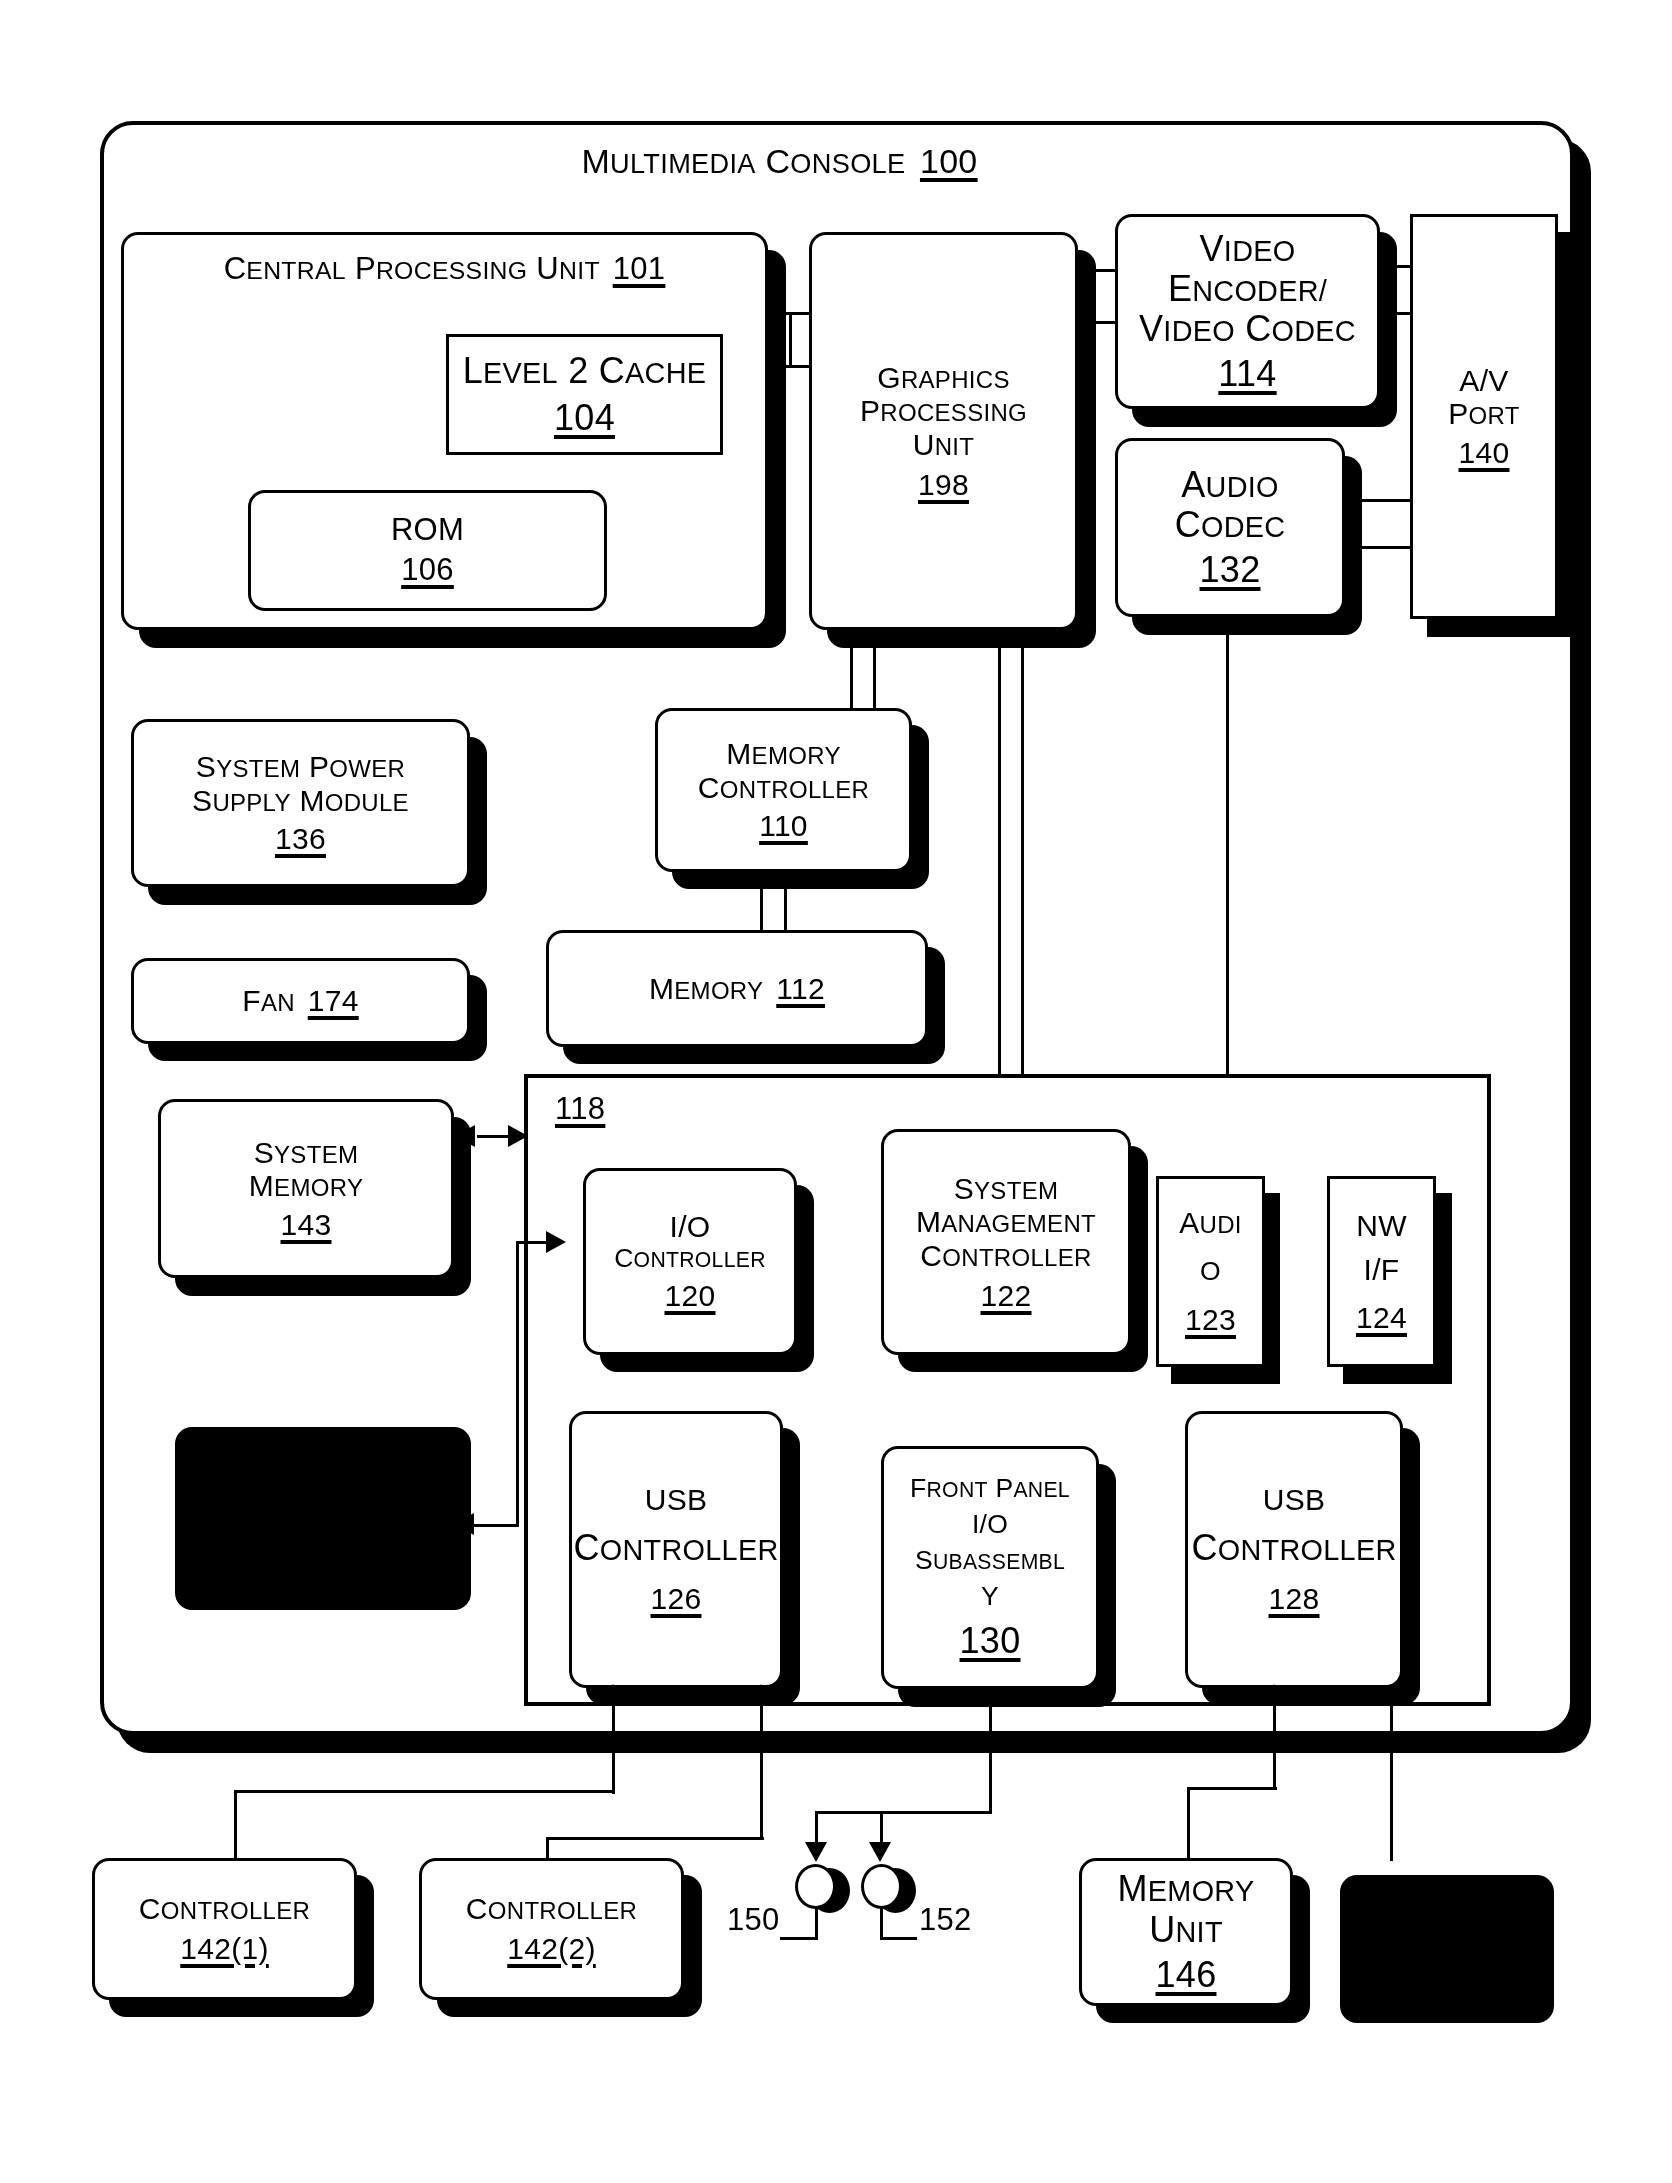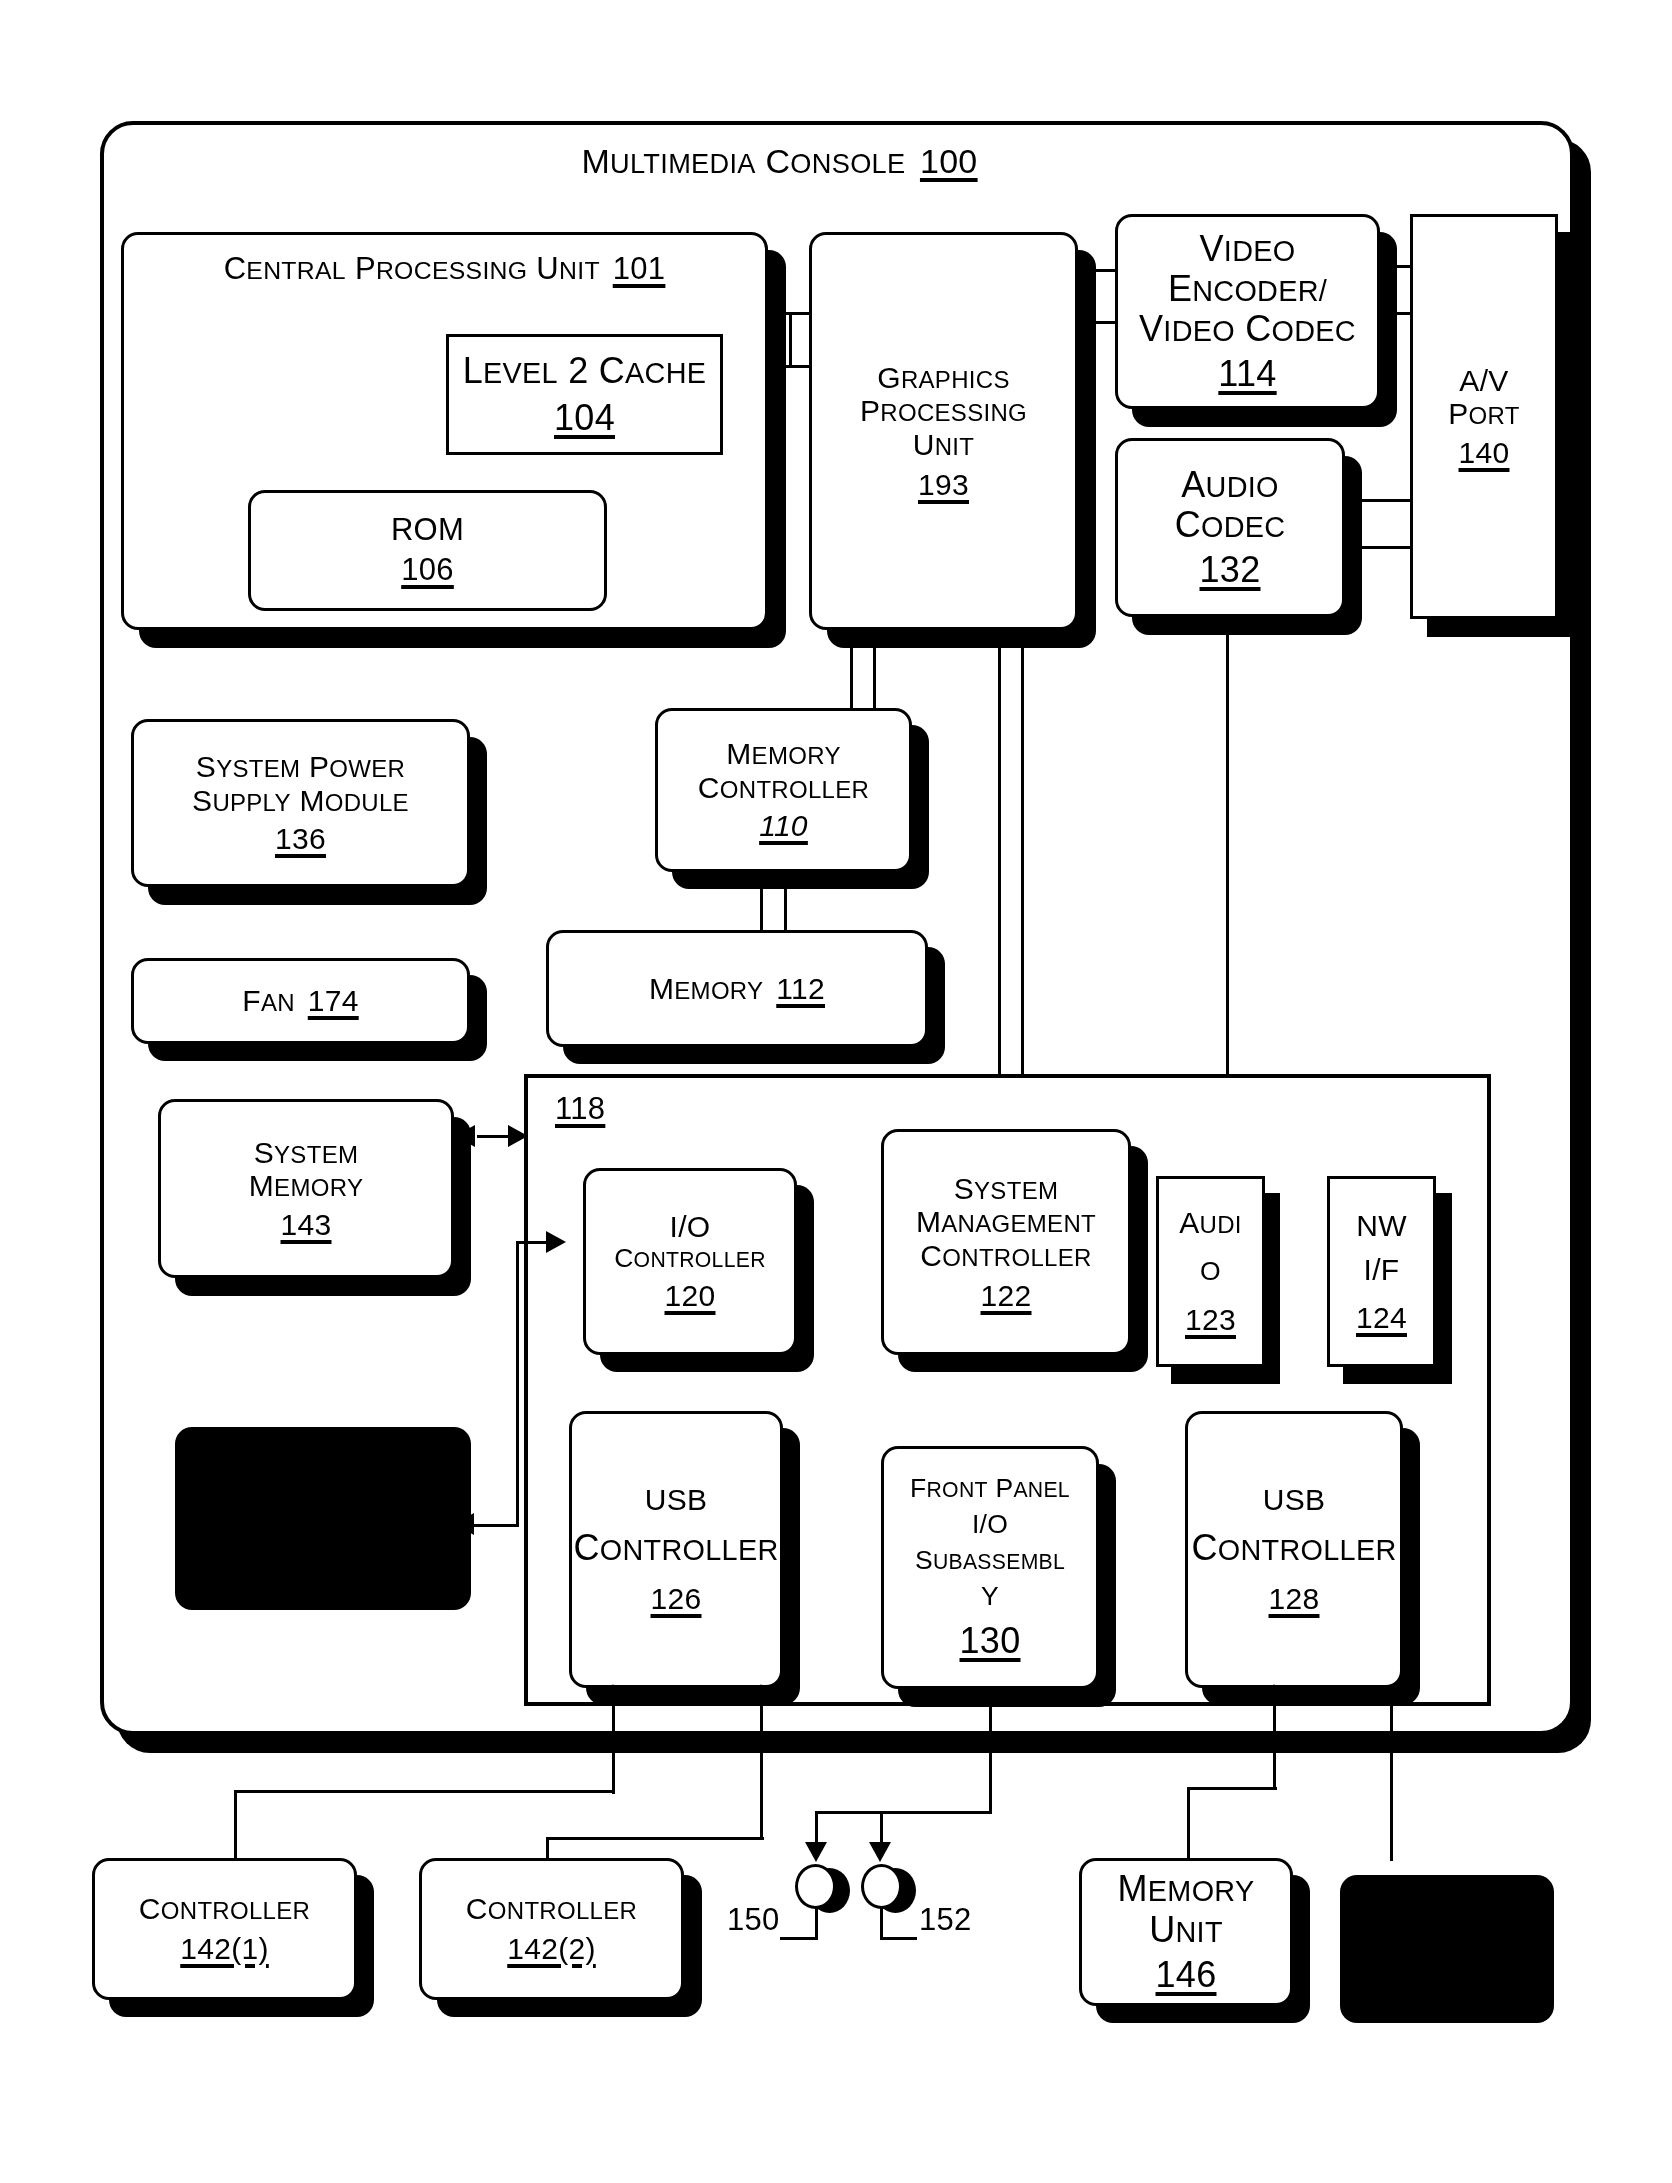--- a/index.html
+++ b/index.html
@@ -91,21 +91,21 @@
   <div class="box rnd" style="left:248px;top:490px;width:359px;height:121px;">
     <span class="lbl t40"><span style="font-size:1em">ROM</span></span>
     <span class="lbl t40 num" style="margin-top:4.7px;">106</span>
   </div>
 
   <div class="shadow rnd" style="left:827px;top:250px;width:269px;height:398px;"></div>
   <div class="box rnd" style="left:809px;top:232px;width:269px;height:398px;">
     <span class="lbl t38"><span style="font-size:1em">G</span><span style="font-size:0.80em">RAPHICS</span></span>
     <span class="lbl t38"><span style="font-size:1em">P</span><span style="font-size:0.80em">ROCESSING</span></span>
     <span class="lbl t38"><span style="font-size:1em">U</span><span style="font-size:0.80em">NIT</span></span>
-    <span class="lbl t38 num" style="margin-top:6.2px;">193</span>
+    <span class="lbl t38 num" style="margin-top:6.2px;">198</span>
   </div>
 
   <div class="ln lnh" style="left:768px;top:312px;width:43px;"></div>
   <div class="ln lnh" style="left:768px;top:365px;width:43px;"></div>
   <div class="ln lnv" style="left:789px;top:312px;height:55px;"></div>
 
   <div class="shadow rnd" style="left:1132px;top:232px;width:265px;height:195px;"></div>
   <div class="box rnd" style="left:1115px;top:214px;width:265px;height:195px;">
     <span class="lbl t36"><span style="font-size:1em">V</span><span style="font-size:0.80em">IDEO</span></span>
     <span class="lbl t36"><span style="font-size:1em">E</span><span style="font-size:0.80em">NCODER/</span></span>
@@ -148,21 +148,21 @@
     <div>
       <span class="lbl t38"><span style="font-size:1em">F</span><span style="font-size:0.80em">AN</span></span>
       <span class="lbl t38 num" style="margin-left:9.4px;">174</span>
     </div>
   </div>
 
   <div class="shadow rnd" style="left:672px;top:725px;width:257px;height:164px;"></div>
   <div class="box rnd" style="left:655px;top:708px;width:257px;height:164px;">
     <span class="lbl t38"><span style="font-size:1em">M</span><span style="font-size:0.80em">EMORY</span></span>
     <span class="lbl t38"><span style="font-size:1em">C</span><span style="font-size:0.80em">ONTROLLER</span></span>
-    <span class="lbl t38 num" style="margin-top:4.7px;font-style:italic;">110</span>
+    <span class="lbl t38 num" style="margin-top:4.7px;">110</span>
   </div>
 
   <div class="ln lnv" style="left:850px;top:629px;height:80px;"></div>
   <div class="ln lnv" style="left:873px;top:629px;height:80px;"></div>
 
   <div class="shadow rnd" style="left:563px;top:947px;width:382px;height:117px;"></div>
   <div class="box rnd" style="left:546px;top:930px;width:382px;height:117px;">
     <div>
       <span class="lbl t38"><span style="font-size:1em">M</span><span style="font-size:0.80em">EMORY</span></span>
       <span class="lbl t38 num" style="margin-left:9.4px;">112</span>

